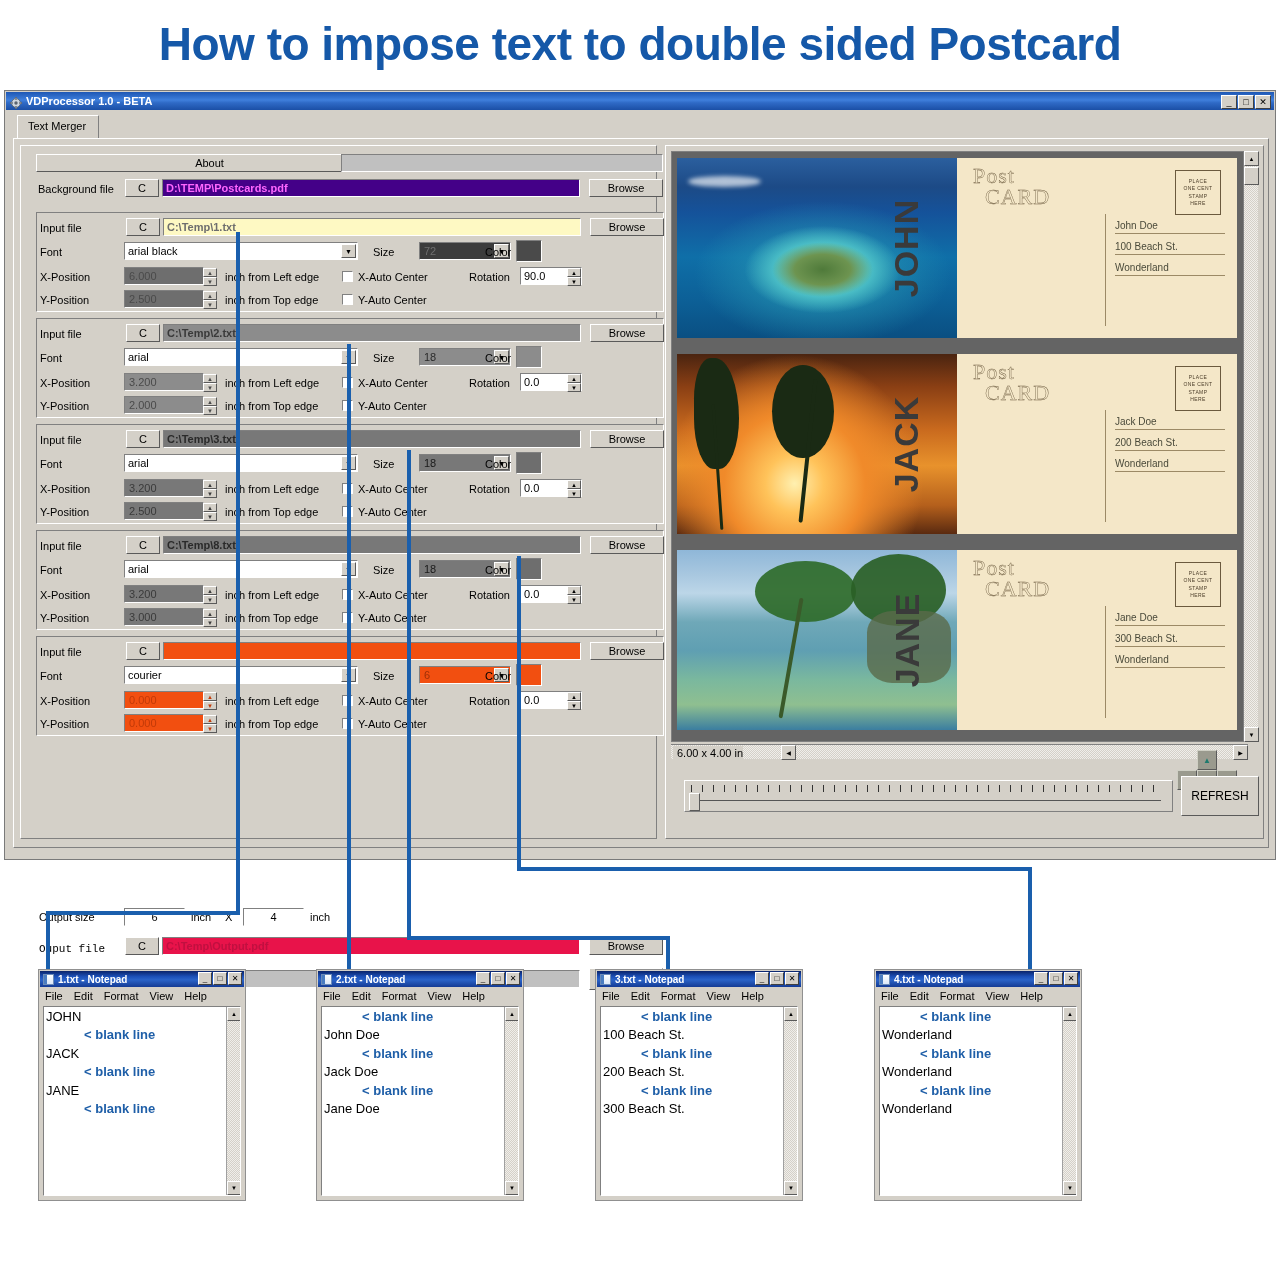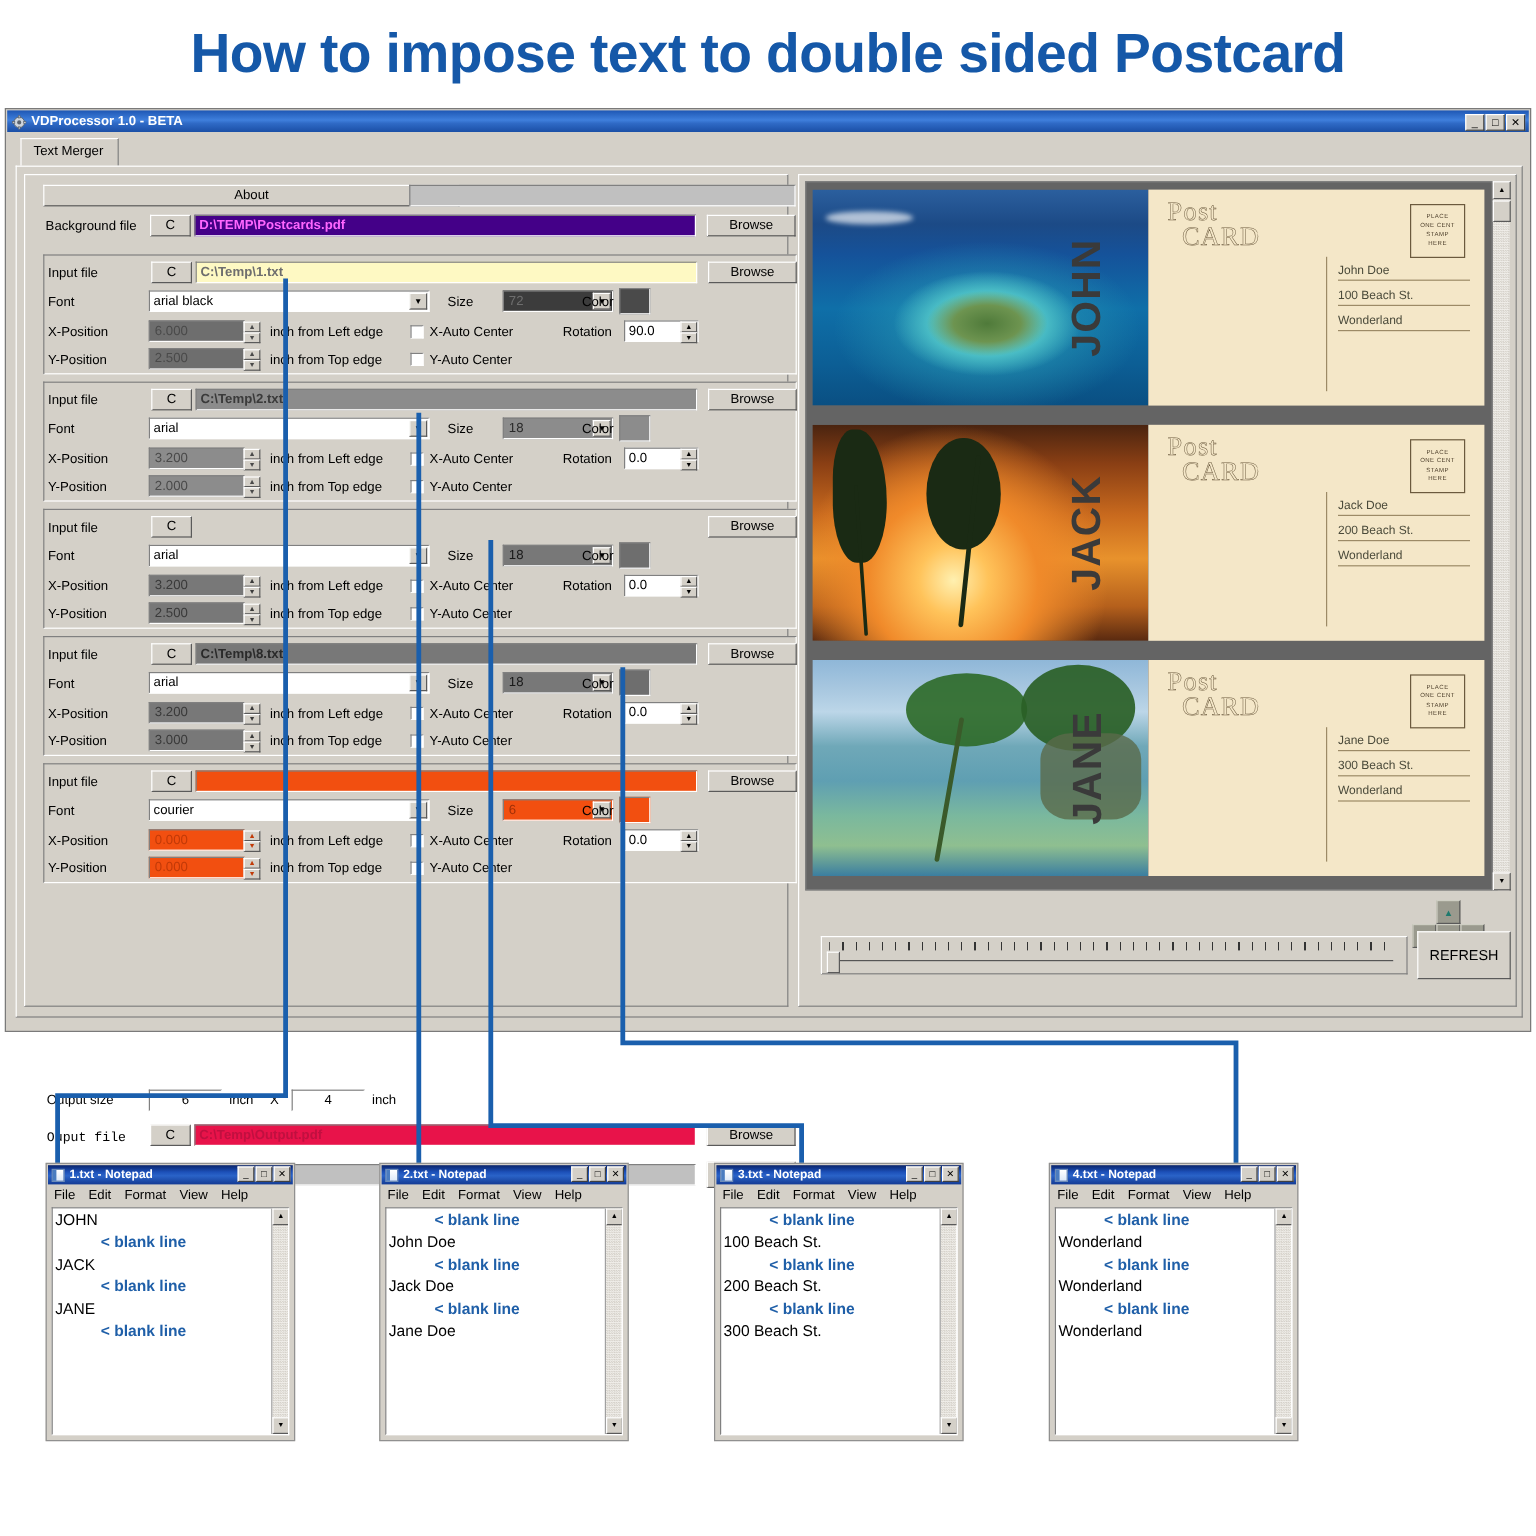--- a/index.html
+++ b/index.html
@@ -534,20 +534,21 @@
                 <div>▼</div>
               </div>
     </div>
     <div class="lbl eg-inchlabel" style="top:81px;">inch from Top edge</div>
     <div class="eg-chk" style="top:81px;"></div>
     <div class="lbl eg-chklabel" style="top:81px;">Y-Auto Center</div>
   </div>
           <div class="entry-group" style="top: 278px;">
     <div class="lbl eg-inputlabel">Input file</div>
     <div class="btn eg-c">C</div>
+    <div class="field eg-file" style="background:#787878;color:#2a2a2a;">C:\Temp\3.txt</div>
     <div class="btn eg-browse">Browse</div>
 
     <div class="lbl eg-fontlabel">Font</div>
     <div class="eg-fontcombo">arial
       <div class="combo-arrow">▼</div>
     </div>
     <div class="lbl eg-sizelabel">Size</div>
     <div class="eg-sizecombo" style="background:#787878;color:#1a1a1a;">18
       <div class="combo-arrow">▼</div>
     </div>
@@ -780,20 +781,25 @@
   </div>
           </div>
       </div>
 
       <div id="preview-vscroll">
         <div class="sb-btn">▲</div>
         <div id="preview-vthumb"></div>
         <div class="sb-btn" style="position:absolute;bottom:0;left:0;">▼</div>
       </div>
 
+      <div id="preview-hscroll">
+        <div id="size-readout">6.00 x 4.00 in</div>
+        <div class="sb-btn" style="position:absolute;left:110px;top:0;">◀</div>
+        <div class="sb-btn" style="position:absolute;right:0;top:0;">▶</div>
+      </div>
 
       <div id="dpad">
         <div class="dpad-btn" style="left:20px; top:0;">▲</div>
         <div class="dpad-btn" style="left:0;   top:20px;">◀</div>
         <div class="dpad-btn" style="left:20px;top:20px;">▲</div>
         <div class="dpad-btn" style="left:40px;top:20px;">▶</div>
         <div class="dpad-btn" style="left:20px;top:40px;">▼</div>
       </div>
 
       <div id="zoom-slider-track">

